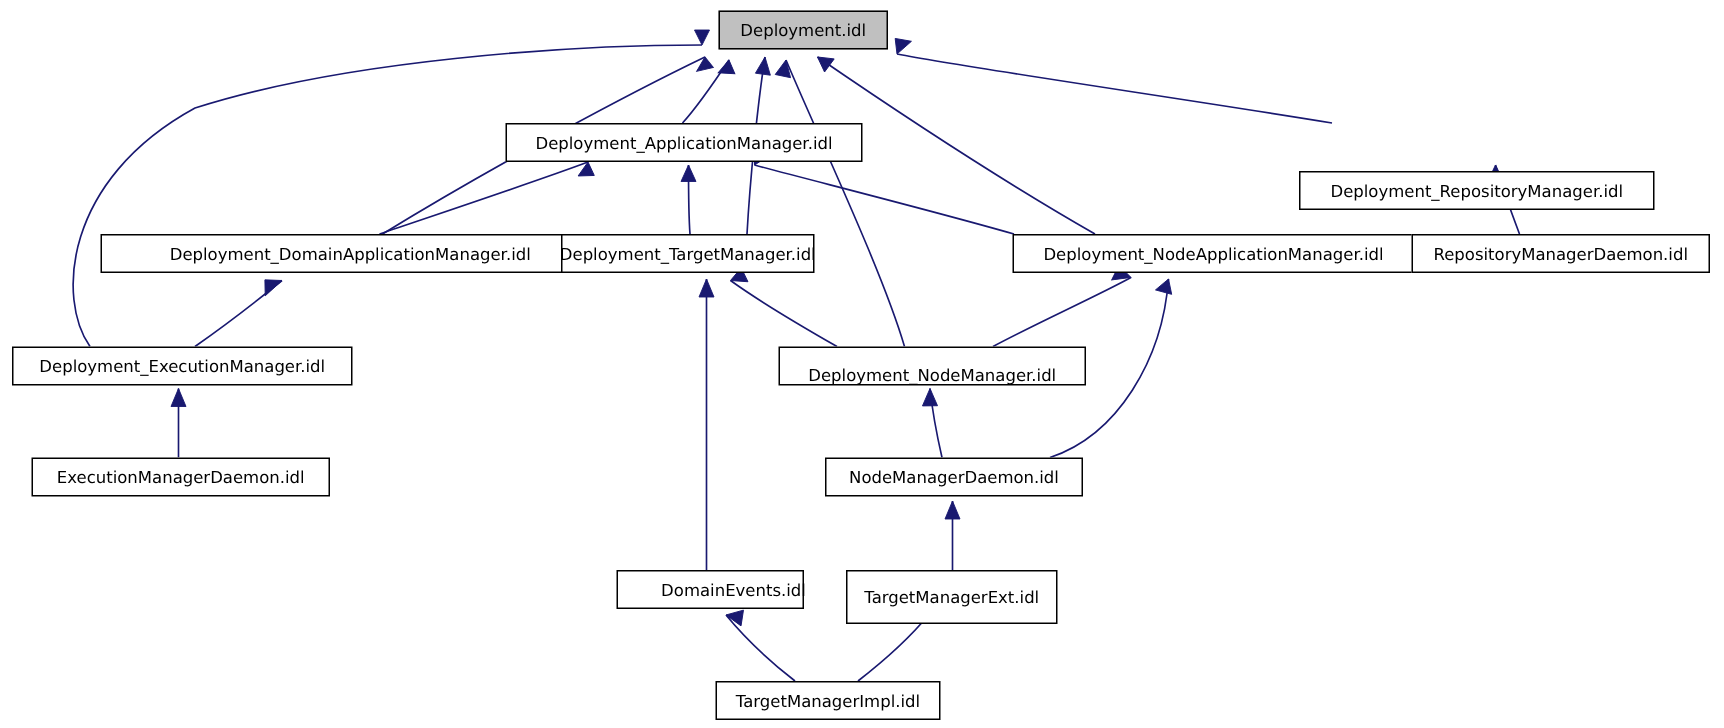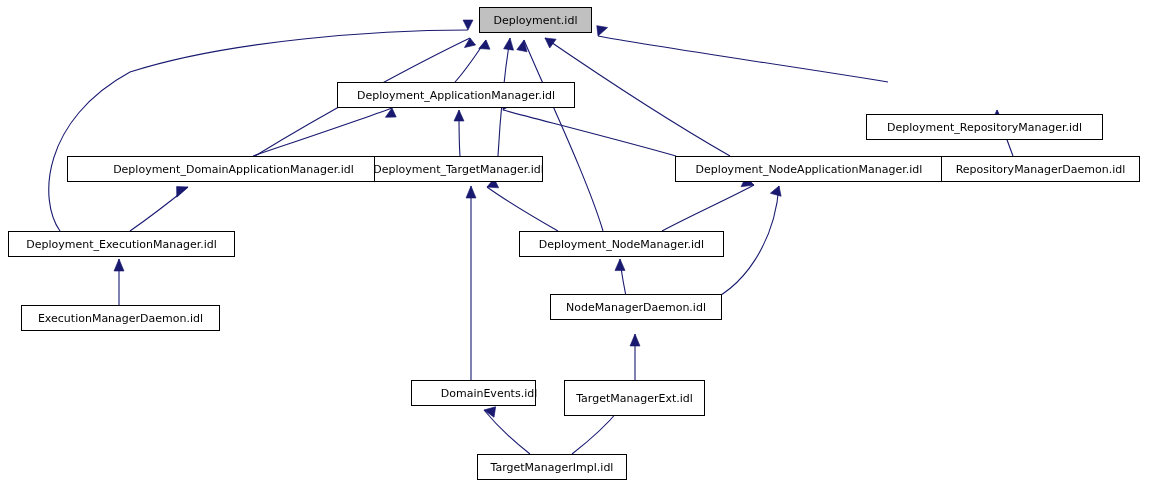--- a/index.html
+++ b/index.html
@@ -121,27 +121,27 @@
       </div>
       <div class="node-box" style="left: 650px; top: 156px; width: 268px; height: 26px; margin-left: 25px;">
         <span>Deployment_NodeApplicationManager.idl</span>
       </div>
       <div class="node-box" style="left: 941px; top: 156px; width: 199px; height: 26px;">
         <span>RepositoryManagerDaemon.idl</span>
       </div>
       <div class="node-box" style="left: 8px; top: 231px; width: 227px; height: 26px;">
         <span>Deployment_ExecutionManager.idl</span>
       </div>
-      <div class="node-box" style="left: 519px; top: 231px; width: 205px; height: 26px;">
+      <div class="node-box" style="left: 519px; top: 231px; width: 205px; height: 26px; align-items: flex-end;">
         <span>Deployment_NodeManager.idl</span>
       </div>
       <div class="node-box" style="left: 21px; top: 305px; width: 199px; height: 26px;">
         <span>ExecutionManagerDaemon.idl</span>
       </div>
-      <div class="node-box" style="left: 550px; top: 294px; width: 172px; height: 26px;">
+      <div class="node-box" style="left: 550px; top: 305px; width: 172px; height: 26px;">
         <span>NodeManagerDaemon.idl</span>
       </div>
       <div class="node-box" style="left: 411px; top: 380px; width: 125px; height: 26px; padding-left: 31px;">
         <span>DomainEvents.idl</span>
       </div>
       <div class="node-box" style="left: 564px; top: 380px; width: 141px; height: 36px;">
         <span>TargetManagerExt.idl</span>
       </div>
       <div class="node-box" style="left: 477px; top: 454px; width: 150px; height: 26px;">
         <span>TargetManagerImpl.idl</span>

